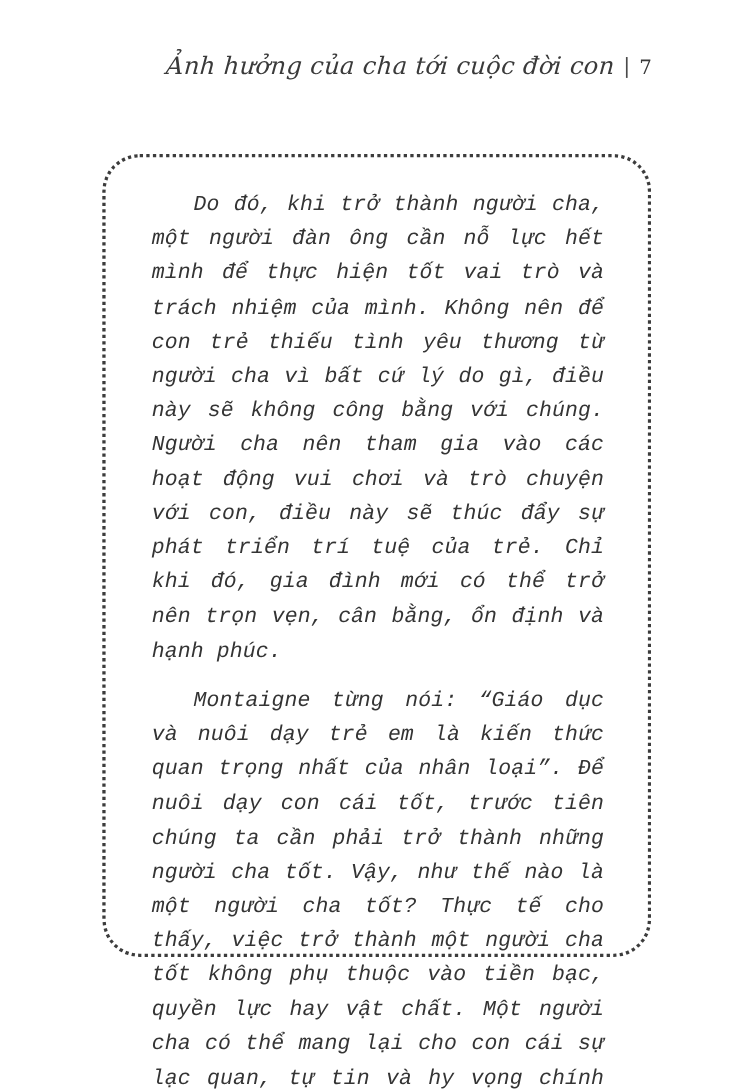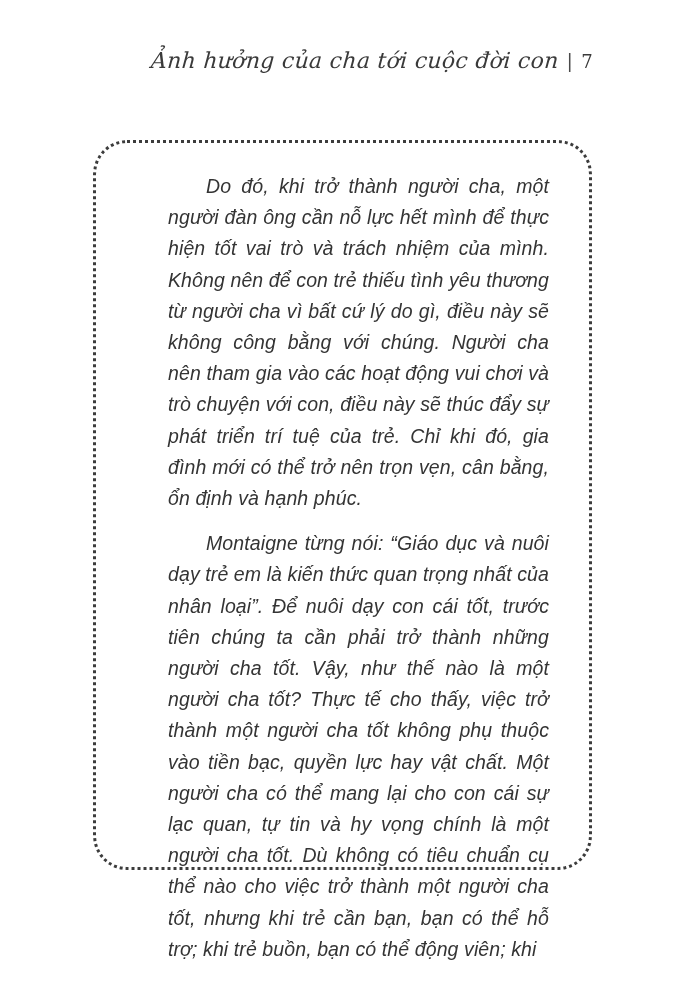--- a/index.html
+++ b/index.html
@@ -61,29 +61,28 @@
       left: 93px;
       top: 140px;
       width: 499px;
       height: 730px;
       border: 3px dotted #3c3c3c;
       border-radius: 34px;
       padding: 28px 40px 20px 42px;
     }
 
     .body-text p {
-      font-family: Liberation Sans, sans-serif;
+      font-family: Liberation Mono, monospace;
       font-style: italic;
       font-size: 19.5px;
       line-height: 31.2px;
       color: #343434;
       text-align: justify;
       text-indent: 38px;
       letter-spacing: 0.1px;
-      margin-left: 30px;
     }
 
     .body-text p + p {
       margin-top: 14px;
     }
   </style>
 </head>
 <body>
 
 <div class="page">

